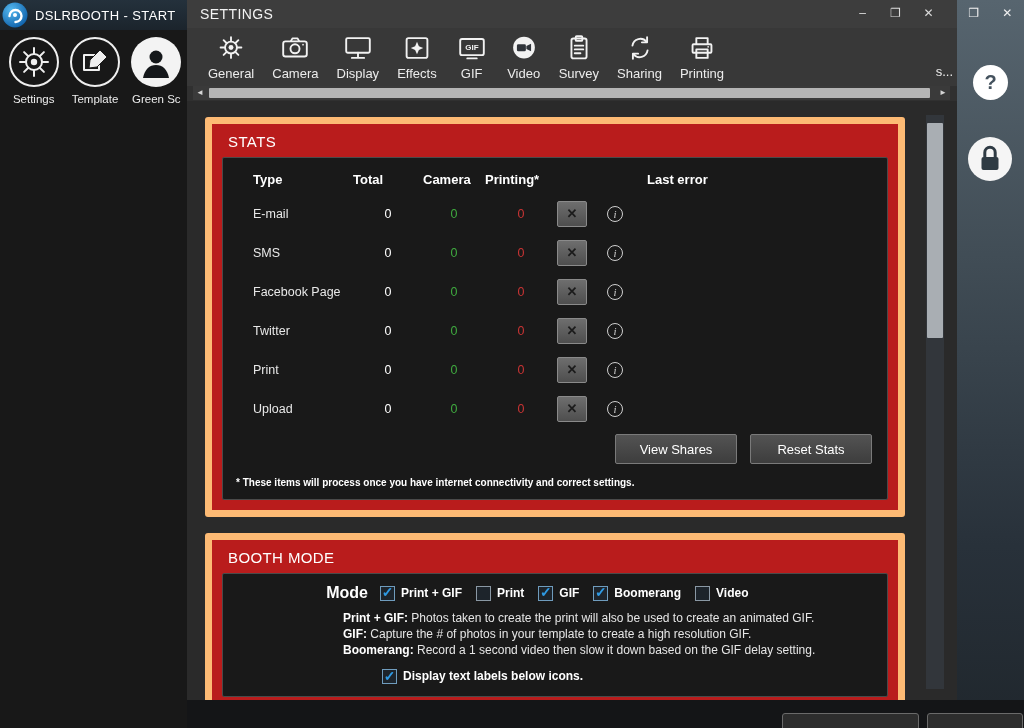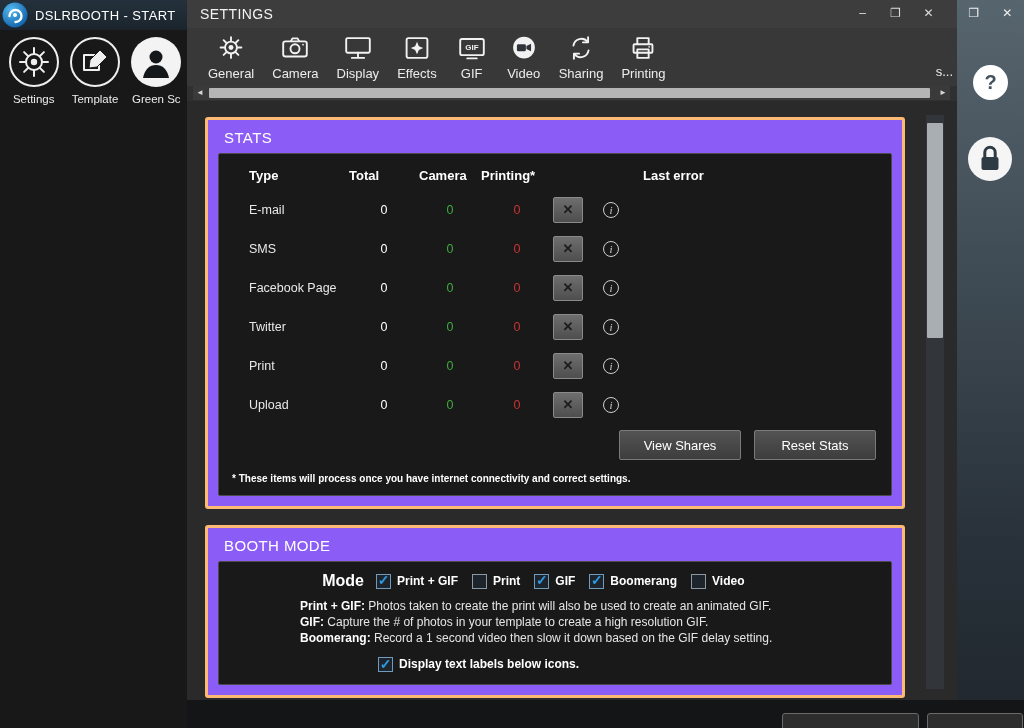--- a/index.html
+++ b/index.html
@@ -47,21 +47,21 @@
   .tb-label { font-size:13px; color:#ececec; white-space:nowrap; margin-top:1px; }
   .tb-overflow { position:absolute; right:4px; bottom:7px; font-size:13px; color:#ececec; }
 
   .hscroll { position:absolute; left:6px; top:86px; width:757px; height:14px; background:#3a3a3a; }
   .h-arrow { position:absolute; top:0; width:14px; height:14px; font-size:8px; color:#d6d6d6; text-align:center; line-height:14px; }
   .h-arrow.left { left:0; } .h-arrow.right { right:0; }
   .h-thumb { position:absolute; left:16px; right:20px; top:2px; height:10px; background:#b5b5b5; border-radius:1px; }
 
   .dlg-content { position:absolute; left:0; top:101px; width:770px; height:599px; background:#2a2a2a; overflow:hidden; padding:16px 0 0 18px; }
 
-  .panel { width:700px; background:#8b5cf6; border:3px solid #fdba74; border-radius:3px; }
+  .panel { width:700px; background:#b91c1c; border:7px solid #fdba74; border-radius:3px; }
   .panel-title { padding:9px 16px 7px 16px; font-size:15px; color:#fff; letter-spacing:.4px; }
   .inner-box { margin:0 10px 10px 10px; background:#191919; border:1px solid #4a4a4a; border-radius:2px; }
 
   
   .t-grid { padding:6px 14px 0 30px; }
   .t-head, .t-row { display:grid; grid-template-columns:100px 70px 62px 72px 50px 40px 1fr; align-items:center; }
   .t-head { height:30px; font-size:13px; font-weight:bold; color:#fff; }
   .t-row { height:39px; font-size:12.5px; }
   .c.num { text-align:center; }
   .total { color:#fff; }
@@ -82,21 +82,21 @@
   
   .mode-row { display:flex; align-items:center; padding-top:10px; }
   .mode-label { width:145px; text-align:right; font-size:16px; font-weight:bold; color:#fff; }
   .opts { display:flex; gap:14px; margin-left:12px; }
   .opt { display:flex; align-items:flex-start; gap:6px; cursor:pointer; }
   .checkbox { width:15px; height:15px; background:#1d242b; border:1px solid #8a98a4; display:inline-flex;
     align-items:center; justify-content:center; }
   .checkbox.checked { border-color:#6f9cbd; }
   .checkbox.checked::after { content:"✓"; color:#2e9ae4; font-size:14px; font-weight:bold; line-height:1; margin-top:-2px; }
   .opt-label { font-size:12px; font-weight:bold; color:#fff; white-space:nowrap; }
-  .descs { margin:8px 0 0 81px; }
+  .descs { margin:8px 0 0 120px; }
   .desc-line { font-size:12px; color:#e6e6e6; line-height:16px; }
   .desc-line b { color:#fff; }
   .labels-row { margin:11px 0 12px 159px; }
 
   .vscroll { position:absolute; left:739px; top:115px; width:18px; height:574px; background:#32363b; }
   .v-thumb { position:absolute; left:1px; top:8px; width:16px; height:215px; background:#a9aeb3; border-radius:1px; }
 
   svg text { font-family:"Liberation Sans", sans-serif; }
 </style>
 </head>
@@ -233,20 +233,32 @@
     </div>
     <div class="tb-item">
       <span class="tb-icon">
         <svg viewBox="0 0 36 32">
             <circle cx="18" cy="15.5" r="11.5" fill="#f2f2f2"></circle>
           <rect x="10.5" y="12" width="9.5" height="7.5" rx="1.5" fill="#30343a"></rect>
           <path d="M20.5 14l5-2.5v8l-5-2.5z" fill="#30343a"></path>
           </svg>
       </span>
       <span class="tb-label">Video</span>
+    </div>
+    <div class="tb-item">
+      <span class="tb-icon">
+        <svg viewBox="0 0 36 32">
+            <g stroke="#f2f2f2" stroke-width="2" fill="none" stroke-linecap="round" stroke-linejoin="round">
+          <rect x="10" y="6" width="16" height="21" rx="2"></rect>
+          <rect x="14.5" y="3.5" width="7" height="5" rx="1"></rect>
+          <path d="M13.5 13.5h9M13.5 17.5h9M13.5 21.5h6"></path>
+        </g>
+          </svg>
+      </span>
+      <span class="tb-label">Survey</span>
     </div>
     <div class="tb-item">
       <span class="tb-icon">
         <svg viewBox="0 0 36 32">
             <g stroke="#f2f2f2" stroke-width="2" fill="none" stroke-linecap="round" stroke-linejoin="round">
           <path d="M10 13.5A8.5 8.5 0 0 1 25 9.5"></path>
               <path d="M25.5 4.5v5.5H20"></path>
           <path d="M26 18.5A8.5 8.5 0 0 1 11 22.5"></path>
               <path d="M10.5 27.5V22H16"></path>
         </g>

